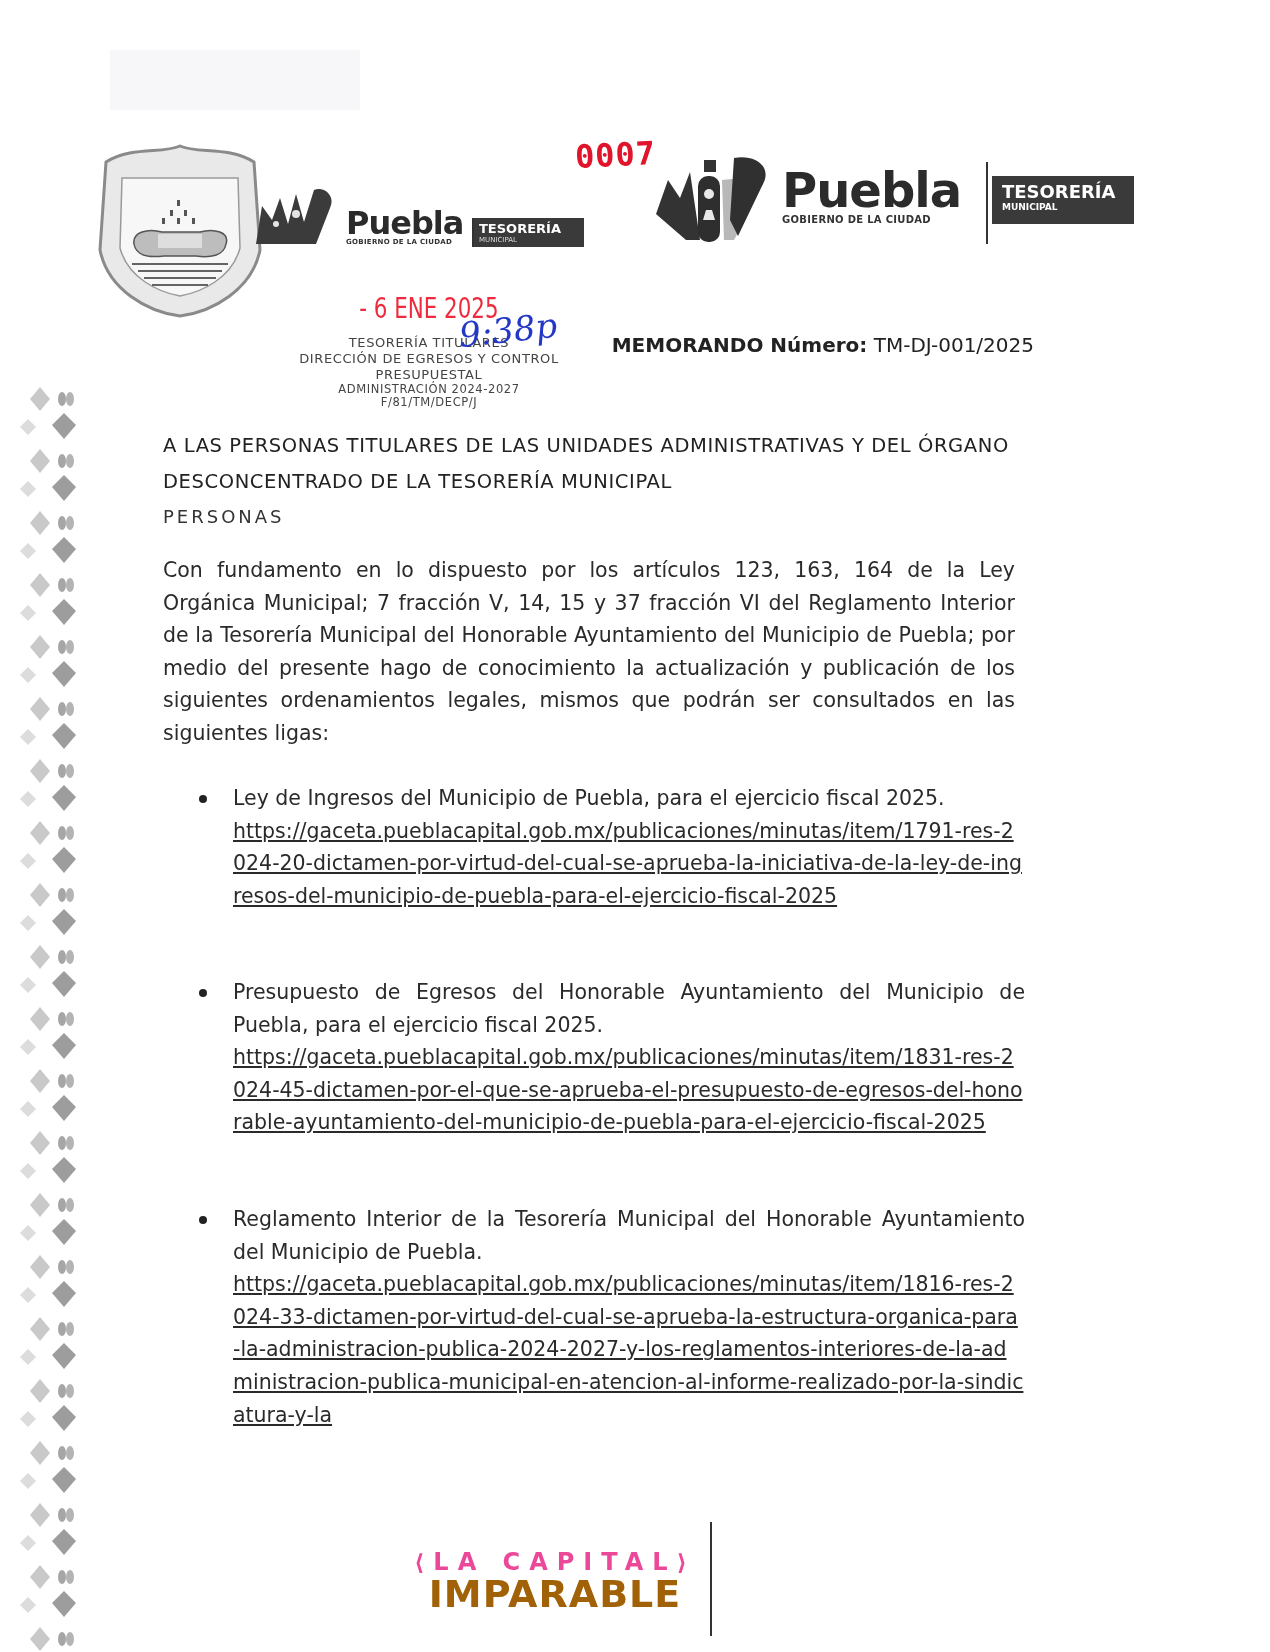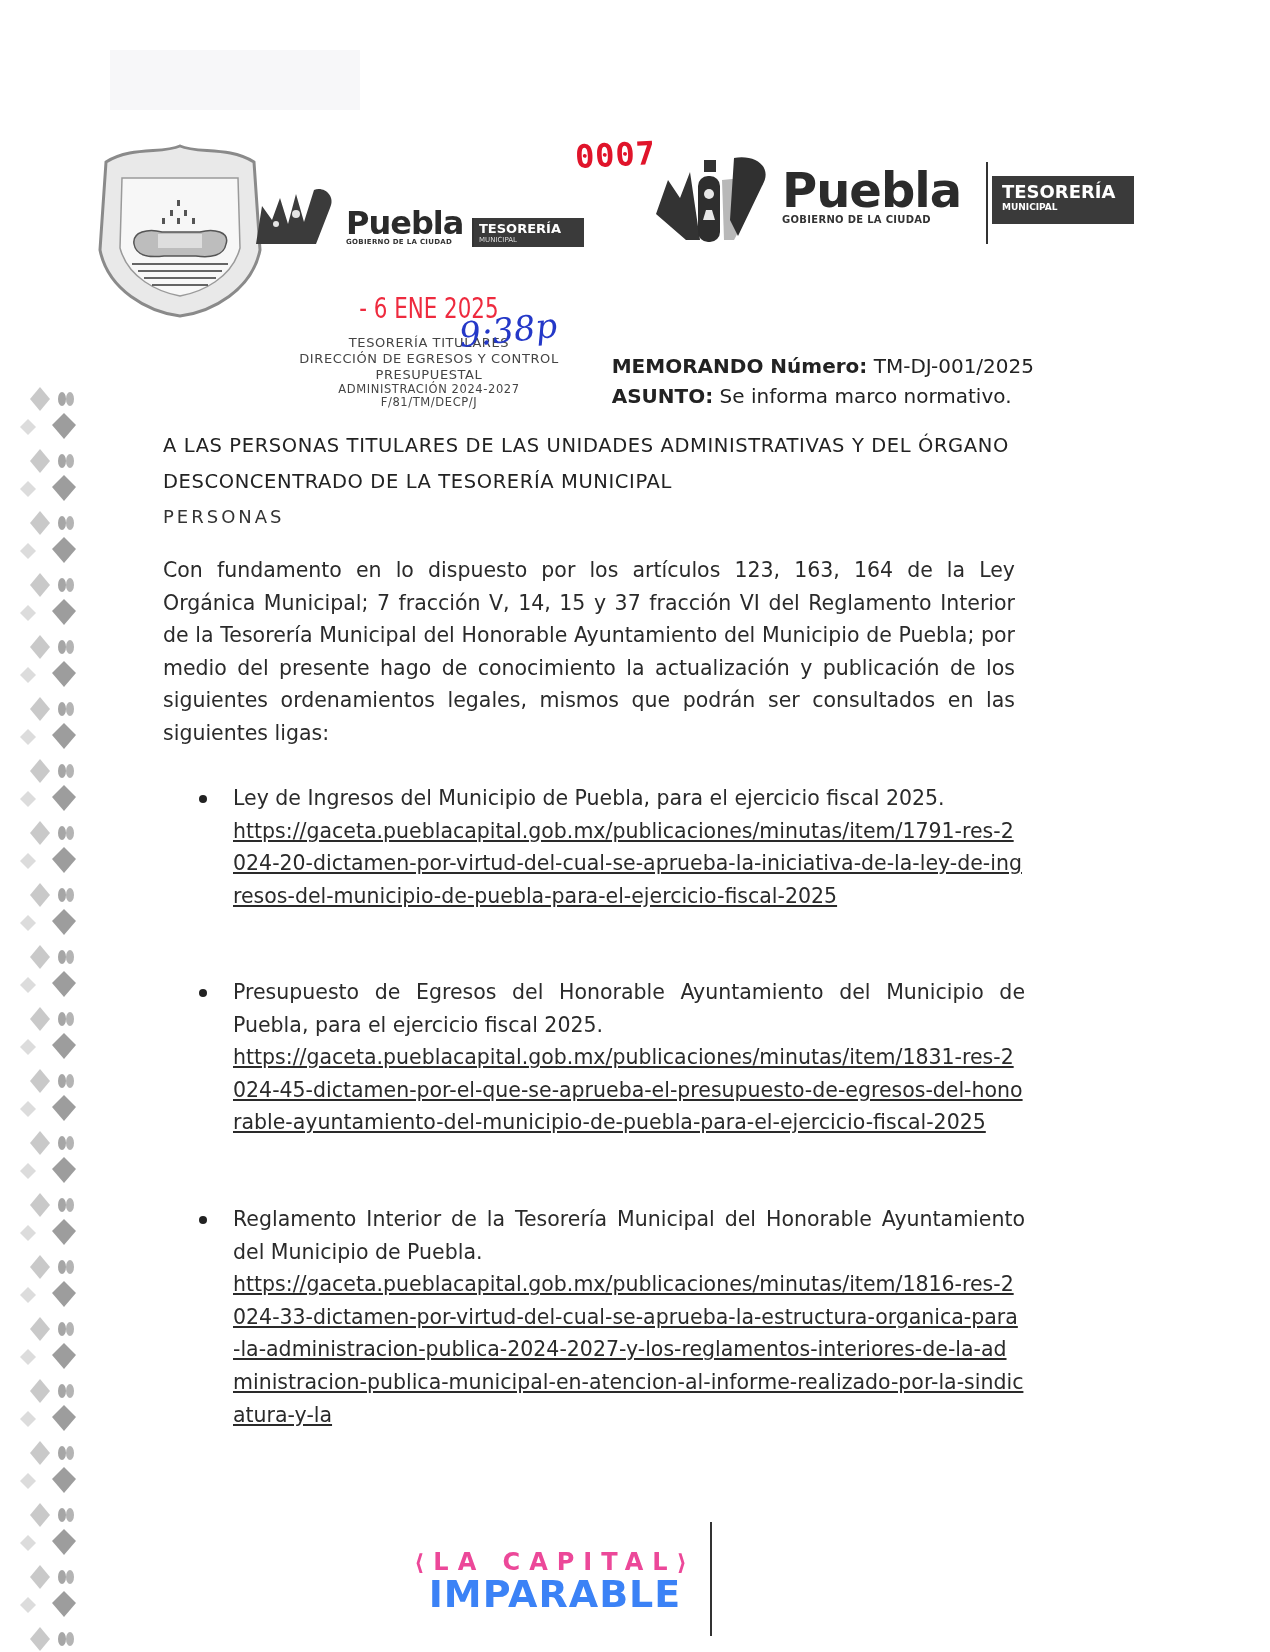--- a/index.html
+++ b/index.html
@@ -22,42 +22,42 @@
            font-weight:bold; font-size:32px; letter-spacing:1px; transform:rotate(-3deg); }
 
   .stamp { position:absolute; left:289px; top:292px; width:280px; text-align:center; }
   .stamp-date { color:#ee2a3e; font-family:"DejaVu Sans Condensed","DejaVu Sans", sans-serif; font-size:28px;
                 letter-spacing:0px; transform:scaleX(0.85); display:inline-block; }
   .stamp-time { position:absolute; left:170px; top:18px; color:#2438c8; font-family:"DejaVu Serif", serif;
                 font-style:italic; font-size:34px; transform:rotate(-6deg); }
   .stamp-line { font-size:13px; color:#444; letter-spacing:0.6px; line-height:16px; }
   .stamp-line.small { font-size:11.5px; line-height:13px; }
 
-  .memo { position:absolute; right:236px; top:330px; font-size:20px; line-height:30px; color:#222;margin-top:21px; }
+  .memo { position:absolute; right:236px; top:330px; text-align:right; font-size:20px; line-height:30px; color:#222; }
   .memo b { font-weight:bold; }
 
   .addressee { position:absolute; left:163px; top:428px; width:860px; font-size:19.5px; font-weight:normal;
                line-height:36px; letter-spacing:0.6px; color:#222; }
   .presente { position:absolute; left:163px; top:506px; font-size:18px; letter-spacing:3px; color:#333; }
 
   .body-para { position:absolute; left:163px; top:554px; width:852px; font-size:20.5px; line-height:32.6px;
                text-align:justify; color:#2a2a2a; }
 
   .items { position:absolute; left:195px; width:830px; }
   .item { position:absolute; left:0; width:830px; }
   .bullet { position:absolute; left:4px; top:13px; width:8px; height:8px; border-radius:50%; background:#222; }
   .item-text { margin-left:38px; font-size:20.5px; line-height:32.6px; color:#2a2a2a; text-align:justify; }
   .item-link { margin-left:38px; font-size:20.5px; line-height:32.6px; color:#2a2a2a; text-decoration:underline;
                word-break:break-all; display:block; }
 
   .border-deco { position:absolute; left:18px; top:385px; width:58px; height:1267px; }
 
   .footer-logo { position:absolute; left:395px; top:1548px; width:320px; text-align:center; }
   .fl-top { font-size:24px; font-weight:bold; letter-spacing:9px; color:#ec4899; }
-  .fl-bottom { font-size:38px; font-weight:bold; letter-spacing:1px; color:#3b82f6; margin-top:-4px; }
+  .fl-bottom { font-size:38px; font-weight:bold; letter-spacing:1px; color:#a16207; margin-top:-4px; }
   .footer-rule { position:absolute; left:710px; top:1522px; width:2px; height:114px; background:#333; }
 </style>
 </head>
 <body>
 
 <div class="faint-header"></div>
 
 <svg class="border-deco" viewBox="0 0 58 1267" preserveAspectRatio="none">
   <defs>
     <pattern id="deco" x="0" y="0" width="58" height="62" patternUnits="userSpaceOnUse">
@@ -139,23 +139,20 @@
   <div class="stamp-line">DIRECCIÓN DE EGRESOS Y CONTROL</div>
   <div class="stamp-line">PRESUPUESTAL</div>
   <div class="stamp-line small">ADMINISTRACIÓN 2024-2027</div>
   <div class="stamp-line small">F/81/TM/DECP/J</div>
 </div>
 
 <div class="memo">
   <div>
     <b>MEMORANDO Número:</b> <span>TM-DJ-001/2025</span>
   </div>
-  <div>
-    <b>ASUNTO:</b> <span>Se informa marco normativo.</span>
-  </div>
 </div>
 
 <div class="addressee">A LAS PERSONAS TITULARES DE LAS UNIDADES ADMINISTRATIVAS Y DEL ÓRGANO DESCONCENTRADO DE LA TESORERÍA MUNICIPAL</div>
 <div class="presente">PERSONAS</div>
 
 <div class="body-para">Con fundamento en lo dispuesto por los artículos 123, 163, 164 de la Ley Orgánica Municipal; 7 fracción V, 14, 15 y 37 fracción VI del Reglamento Interior de la Tesorería Municipal del Honorable Ayuntamiento del Municipio de Puebla; por medio del presente hago de conocimiento la actualización y publicación de los siguientes ordenamientos legales, mismos que podrán ser consultados en las siguientes ligas:</div>
 
 <div class="items">
   <div class="item" style="top:782px;">
     <span class="bullet"></span>

